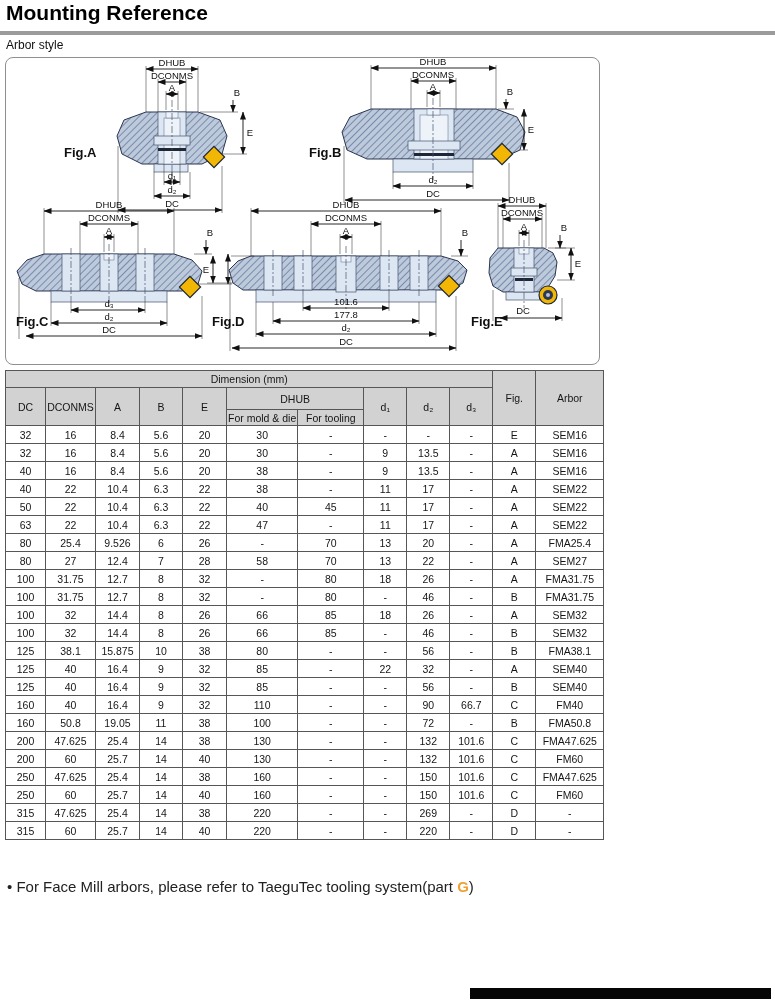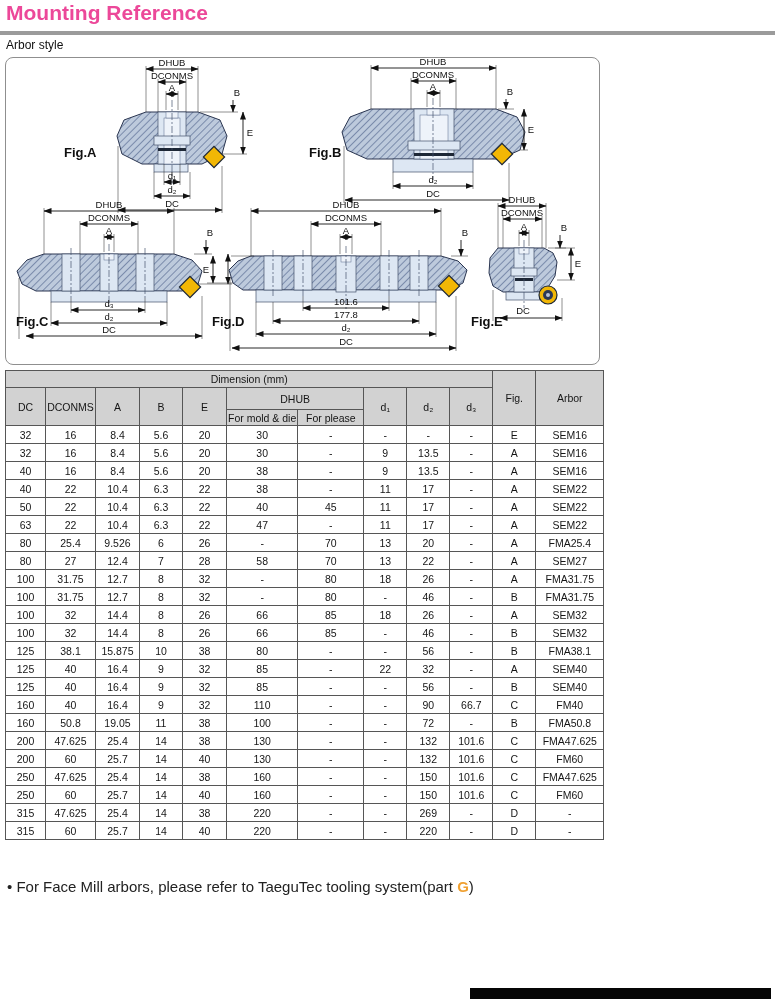--- a/index.html
+++ b/index.html
@@ -1,21 +1,21 @@
 <!DOCTYPE html>
 <html><head>
 <meta charset="utf-8">
 <style>
   html,body{margin:0;padding:0;}
   body{
     width:775px;height:1000px;position:relative;background:#ffffff;
     font-family:"Liberation Sans","DejaVu Sans",sans-serif;color:#111;
     overflow:hidden;
   }
-  .page-title{position:absolute;left:6px;top:1px;font-size:21px;font-weight:bold;color:#ec4899;}
+  .page-title{position:absolute;left:6px;top:1px;font-size:21px;font-weight:bold;color:#000000;}
   .title-rule{position:absolute;left:0;top:31px;width:775px;height:4px;background:#9b9b9b;}
   .subtitle{position:absolute;left:6px;top:38px;font-size:12px;font-weight:normal;color:#101010;}
   .fig-panel{position:absolute;left:5px;top:57px;width:595px;height:308px;border:1px solid #8f8f8f;border-radius:8px;box-sizing:border-box;background:#fff;}
   .fig-panel svg{display:block;}
 
   
   .bodyshape{fill:url(#h);stroke:#2a3550;stroke-width:1;}
   .lite{fill:#dde7f3;stroke:#44526b;stroke-width:0.7;}
   .liter{fill:#eef3fa;stroke:#5a6a8a;stroke-width:0.5;}
   .darkband{fill:#1d2736;stroke:none;}
@@ -234,21 +234,21 @@
       <th rowspan="2">A</th>
       <th rowspan="2">B</th>
       <th rowspan="2">E</th>
       <th colspan="2">DHUB</th>
       <th rowspan="2">d₁</th>
       <th rowspan="2">d₂</th>
       <th rowspan="2">d₃</th>
     </tr>
     <tr class="hr3">
       <th>For mold &amp; die</th>
-      <th>For please</th>
+      <th>For tooling</th>
     </tr>
   </thead>
   <tbody>
       <tr>
         <td>32</td>
         <td>16</td>
         <td>8.4</td>
         <td>5.6</td>
         <td>20</td>
         <td>30</td>

